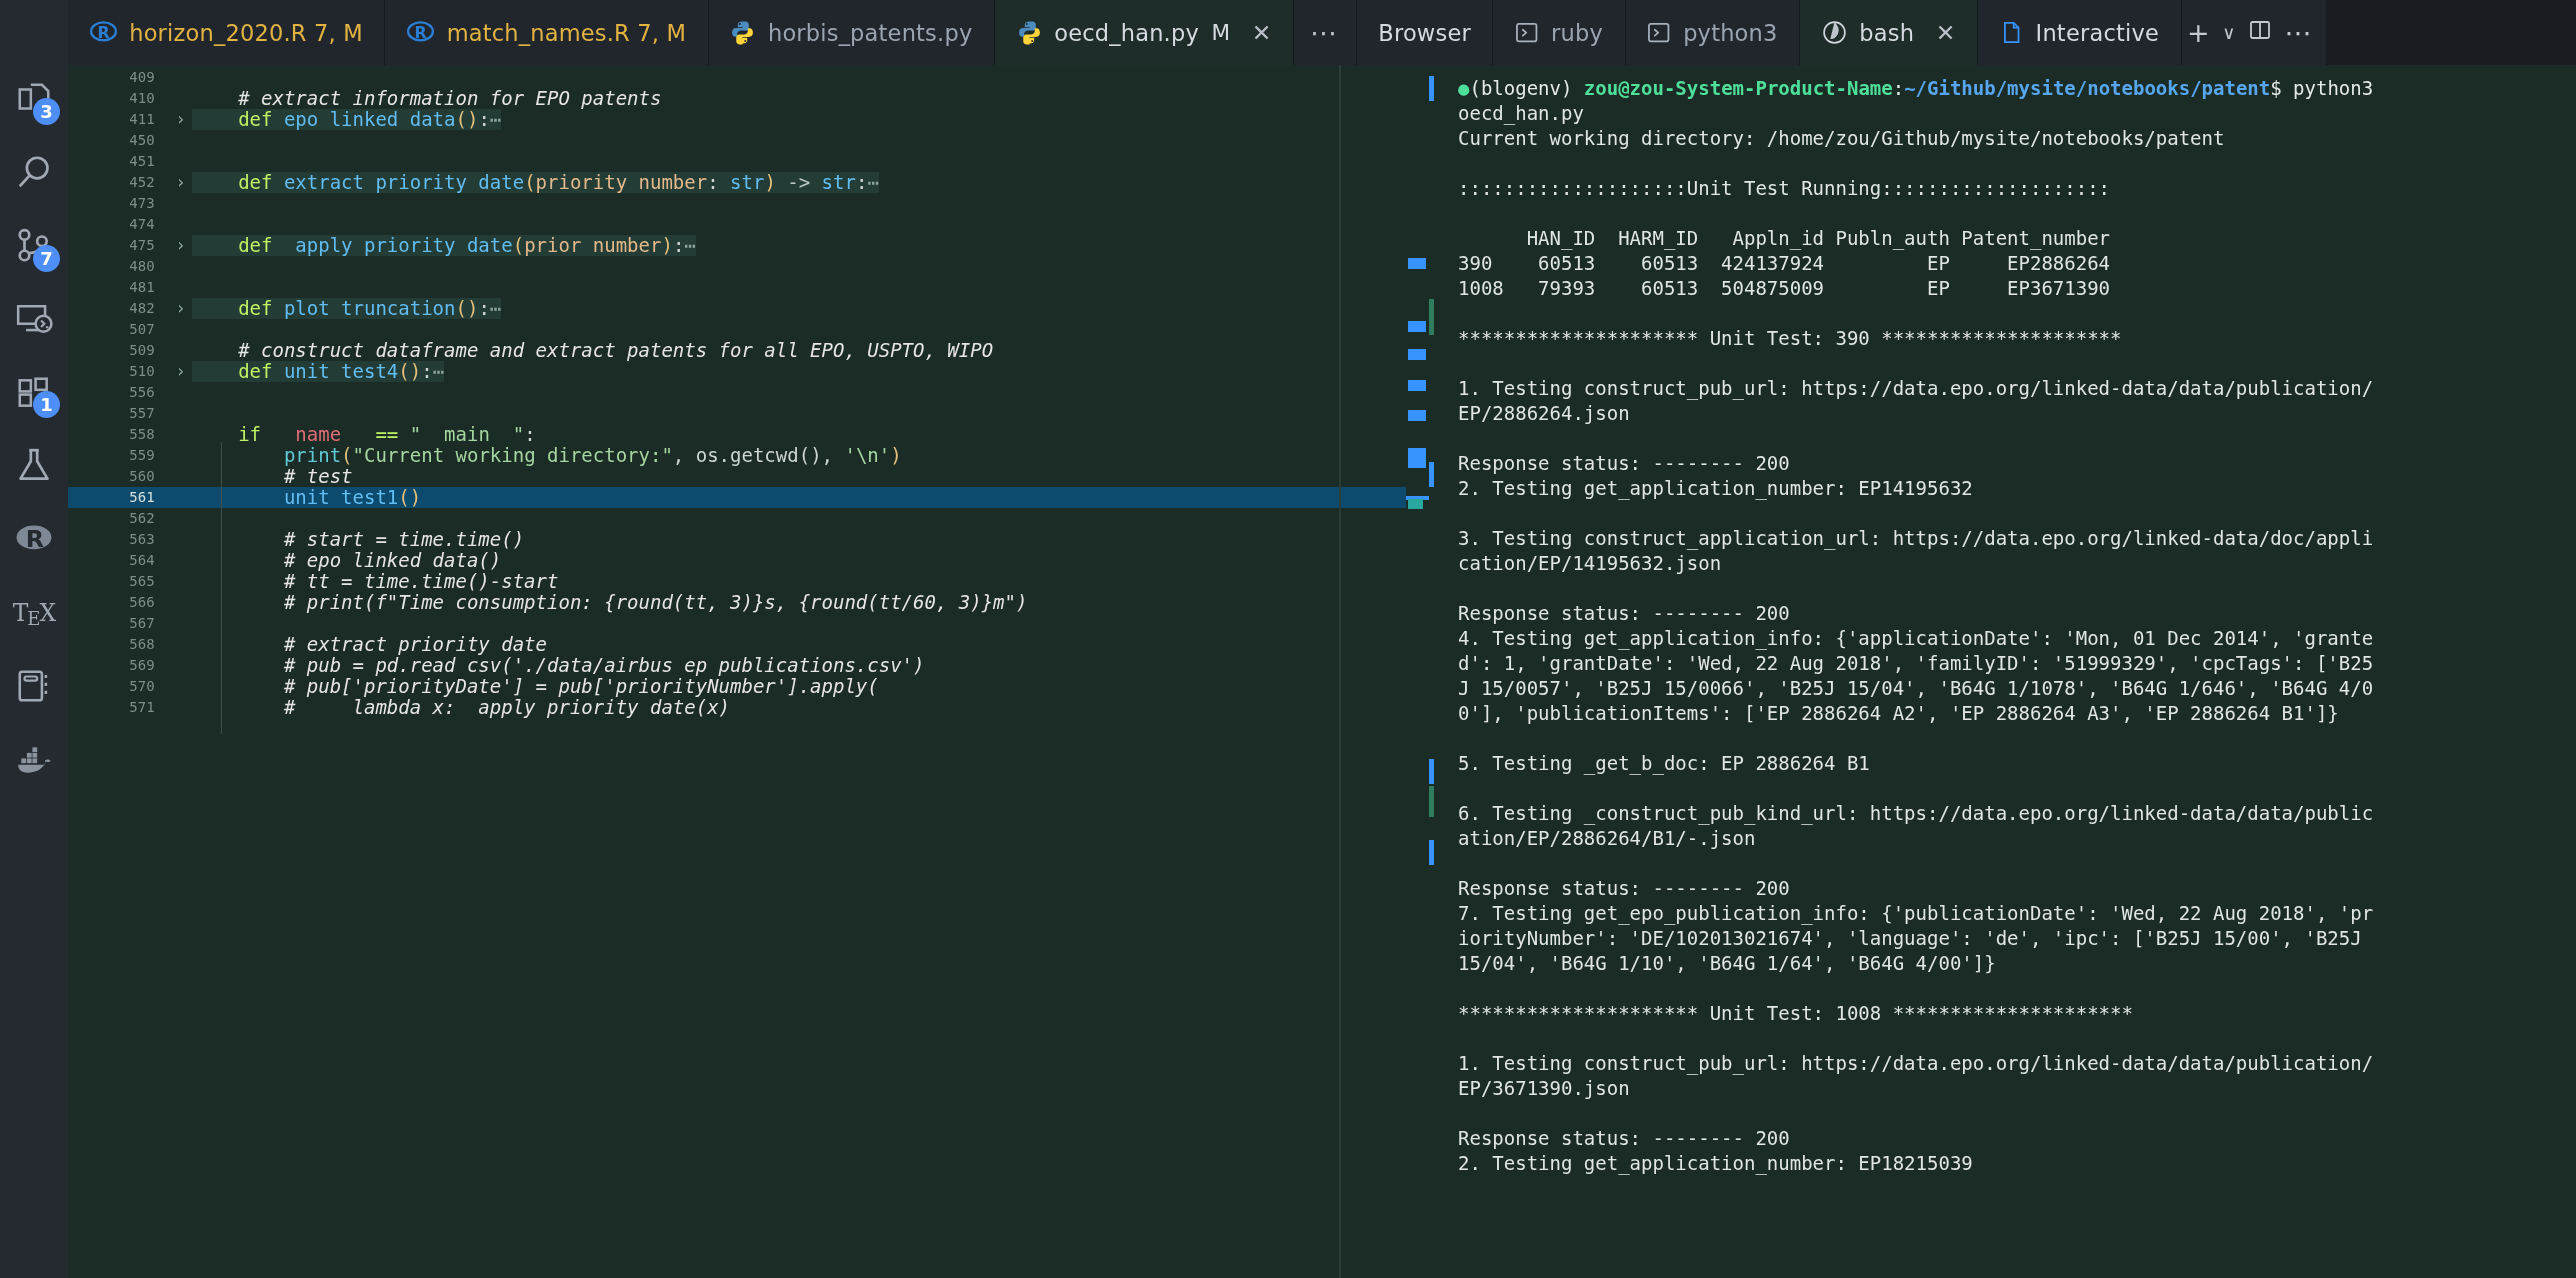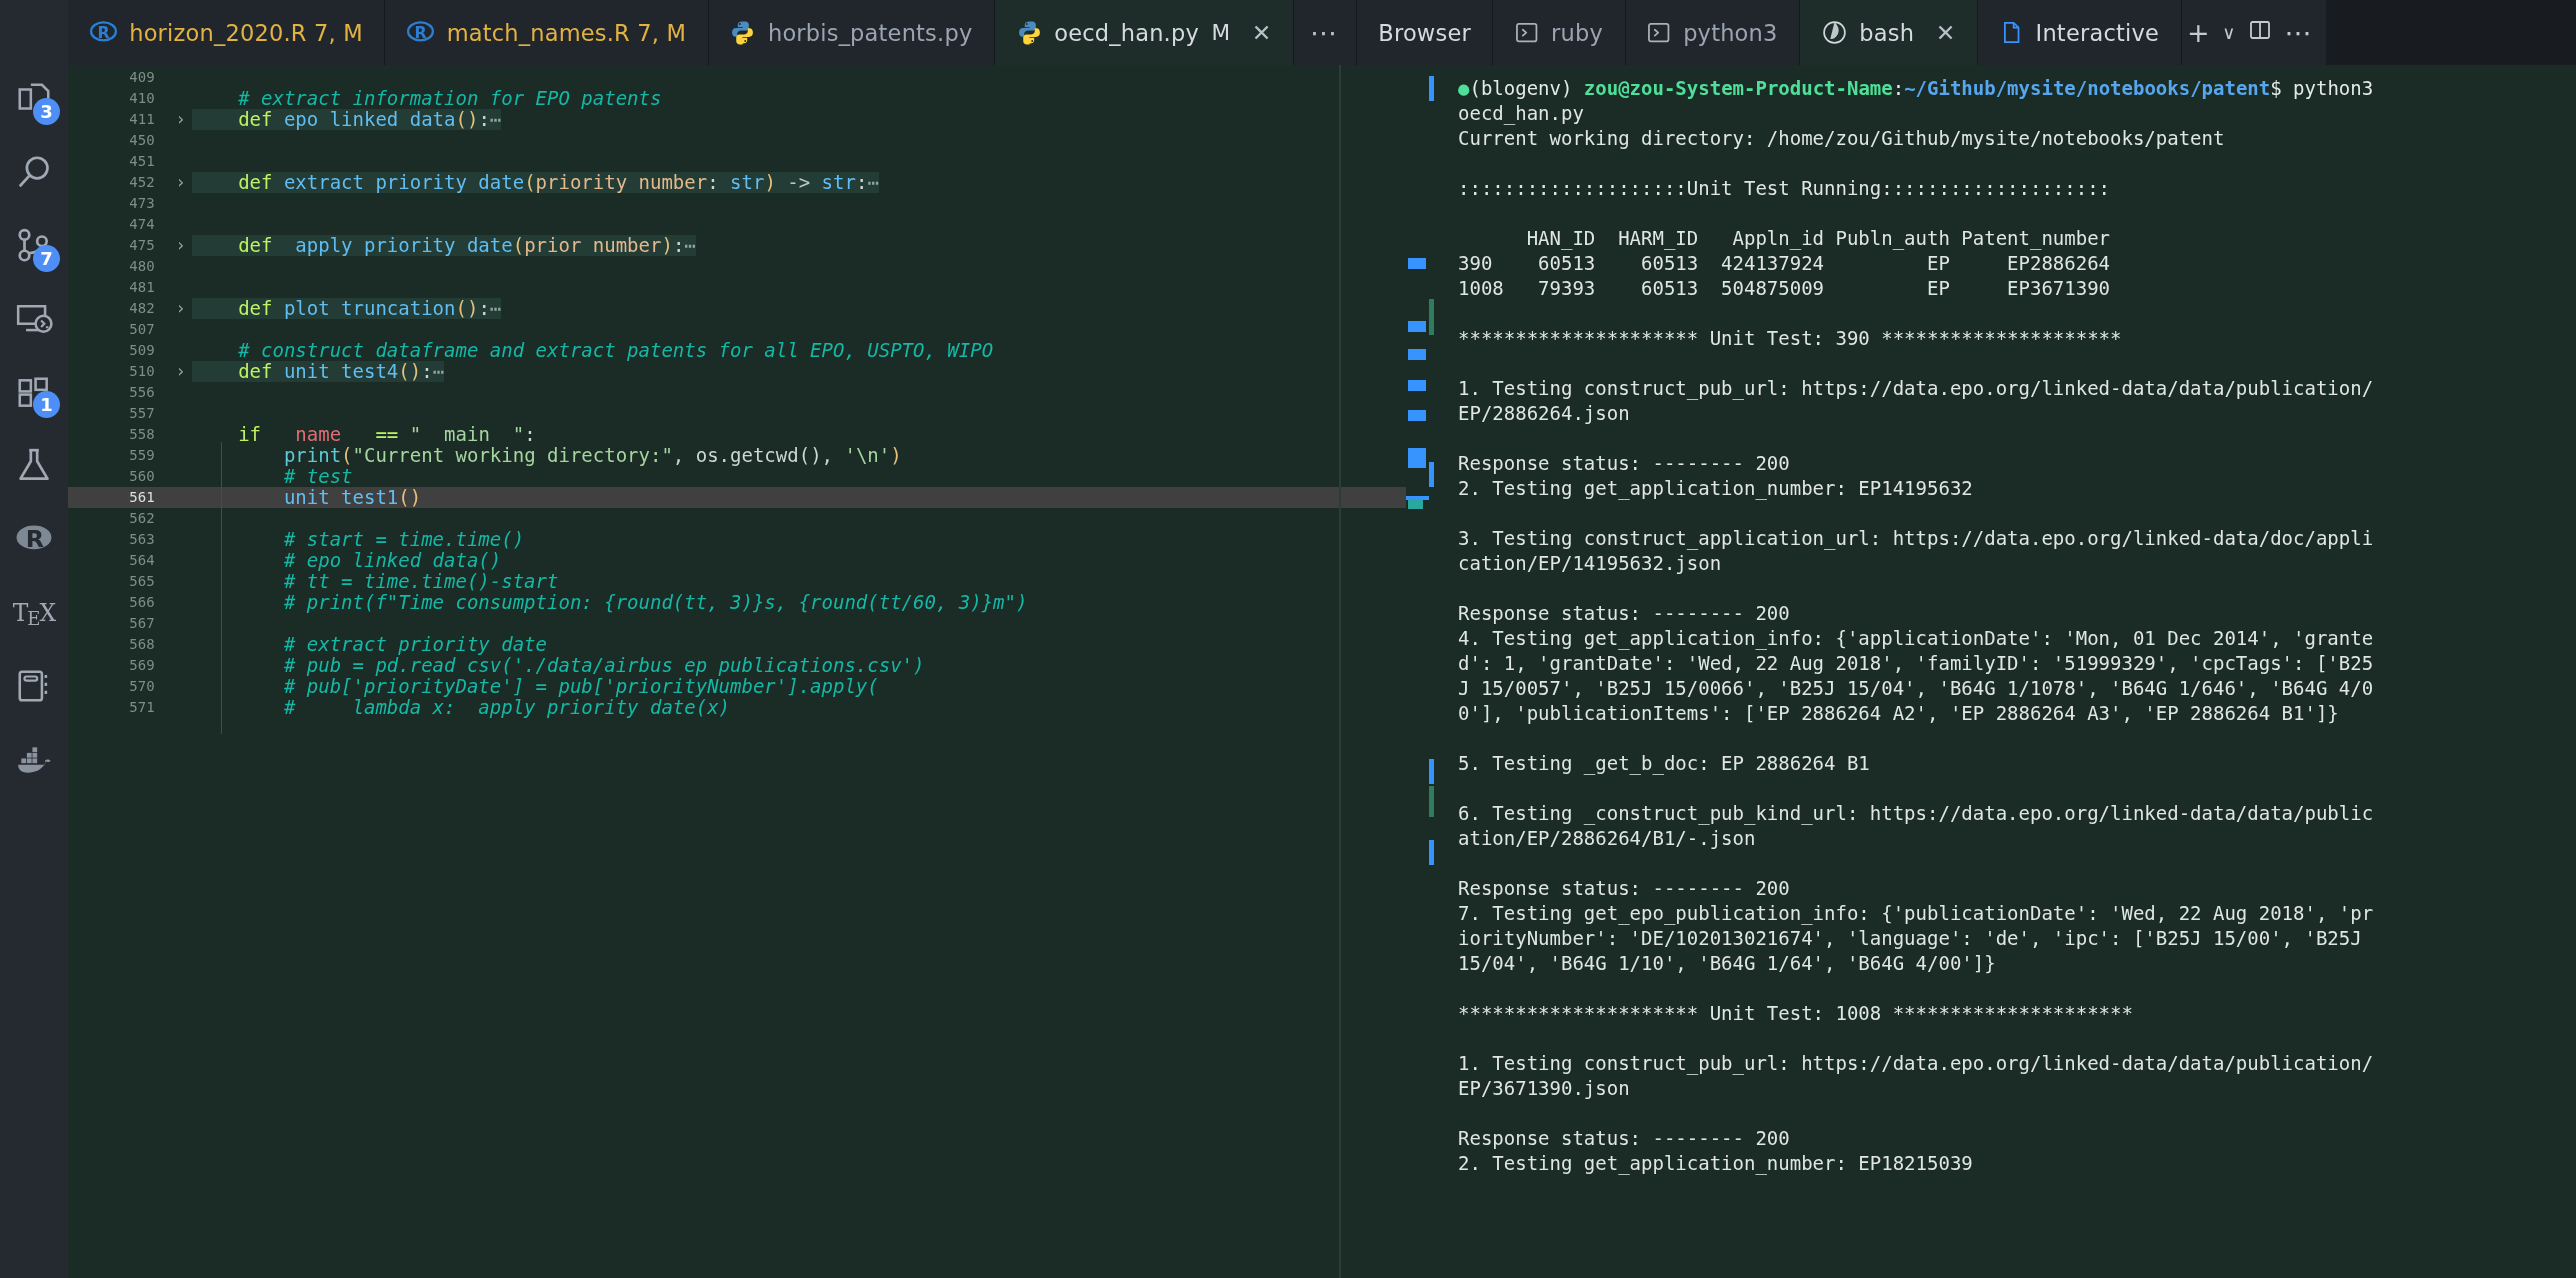--- a/index.html
+++ b/index.html
@@ -75,33 +75,33 @@
     background: #1b2b25;
     overflow: hidden;
   }
   .code { position: relative; padding-top: 1.8px; }
   .line {
     display: flex; align-items: flex-start;
     height: 21px; line-height: 21px;
     font-size: 19px;
     white-space: pre;
   }
-  .line.cur { background: #404040; }
+  .line.cur { background: #0c4a6e; }
   .ln {
     width: 101px; flex: 0 0 101px; text-align: right;
     color: #7d8e88; padding-right: 14.4px;
     font-size: 14px;
   }
   .ln.active { color: #d6e2de; }
   .fold { width: 23.4px; flex: 0 0 23.4px; color: #8fa59e; text-align: center; font-size: 17px; }
   .txt { flex: 1; min-width: 0; white-space: pre; overflow: hidden; }
   .hl { background: #233c35; }
 
   
-  .c-com  { color: #14b8a6; font-style: italic; }
+  .c-com  { color: #e5e5e5; font-style: italic; }
   .c-kw   { color: #bef264; }
   .c-fn   { color: #61bdf2; }
   .c-par  { color: #e6c07b; }
   .c-arg  { color: #e3b98b; }
   .c-str  { color: #a5d6a0; }
   .c-bi   { color: #5fc9d6; }
   .c-dun  { color: #e06c75; }
   .c-op   { color: #b9c7c2; }
   .c-pl   { color: #cdd6d2; }
   .c-dots { color: #8fa59e; }

